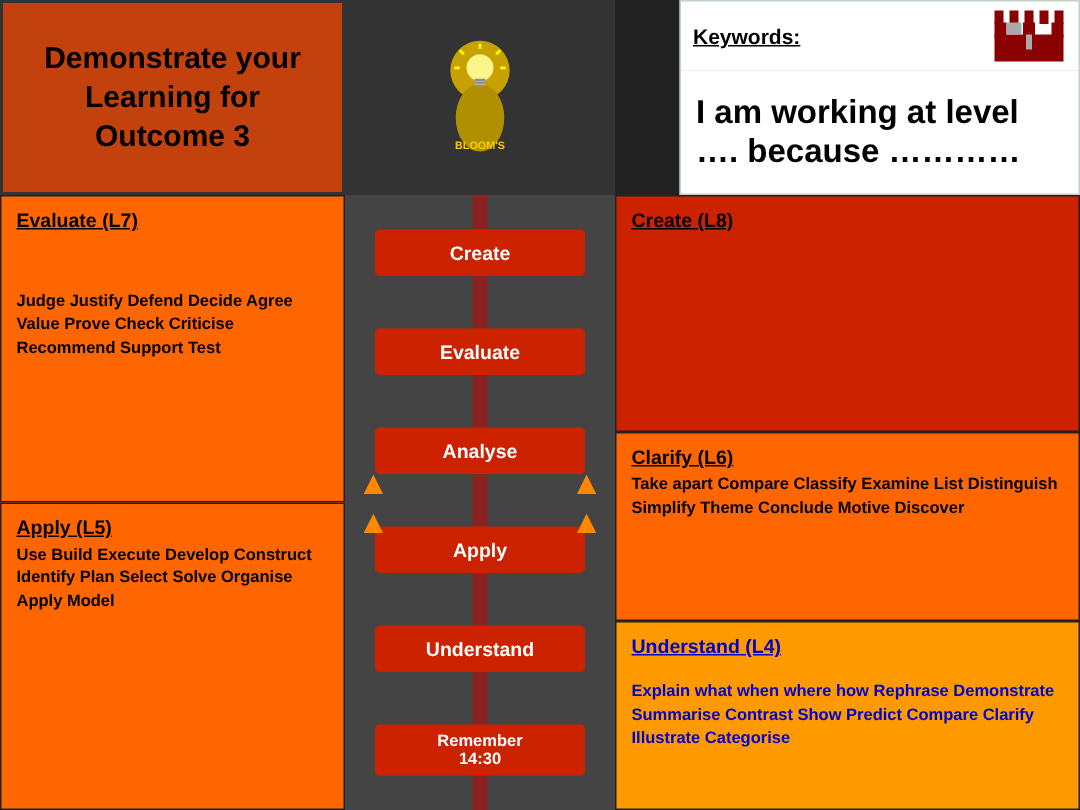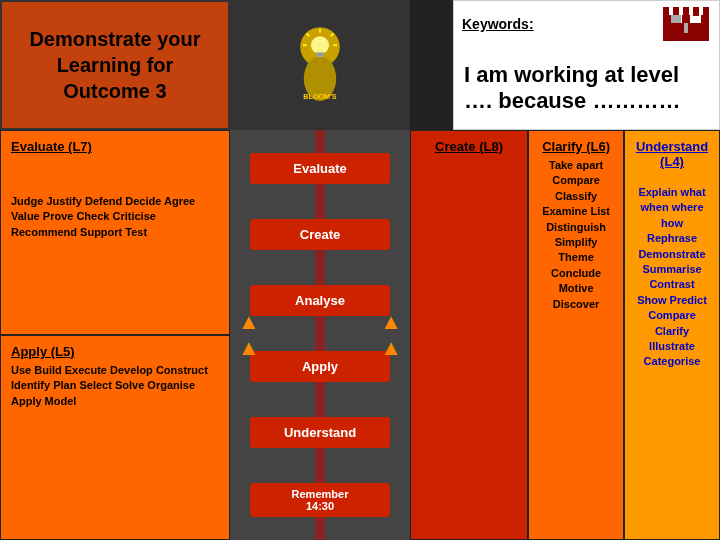--- a/index.html
+++ b/index.html
@@ -175,22 +175,21 @@
     .ladder-step.analyse { background: #cc2200; }
     .ladder-step.apply { background: #cc2200; }
     .ladder-step.understand { background: #cc2200; }
     .ladder-step.remember { background: #cc2200; font-size: 12px; }
 
     
     .right-bottom {
       grid-column: 3;
       grid-row: 2;
       display: flex;
-      flex-direction: row;
-      text-align: center;
+      flex-direction: column;
     }
 
     .create-l8-block {
       background: #cc2200;
       padding: 8px 10px;
       border: 1px solid #222;
     }
     .create-l8-title {
       font-weight: bold;
       font-size: 13px;
@@ -353,22 +352,22 @@
       <div style="color:#ff8800; font-size:22px; line-height:1;">▲</div>
       <div style="color:#ff8800; font-size:22px; line-height:1;">▲</div>
     </div>
 
     <div style="position:absolute; right:8px; top:50%; transform:translateY(-50%); display:flex; flex-direction:column; align-items:center; gap:4px; z-index:5;">
       <div style="color:#ff8800; font-size:22px; line-height:1;">▲</div>
       <div style="color:#ff8800; font-size:22px; line-height:1;">▲</div>
     </div>
 
     <div class="ladder-container">
+      <div class="ladder-step create">Create</div>
       <div class="ladder-step evaluate">Evaluate</div>
-      <div class="ladder-step create">Create</div>
       <div class="ladder-step analyse">Analyse</div>
       <div class="ladder-step apply">Apply</div>
       <div class="ladder-step understand">Understand</div>
       <div class="ladder-step remember" style="font-size:11px; padding:5px 10px;">
         <span>Remember</span>
         <br>
         <span class="time-label">14:30</span>
       </div>
     </div>
   </div>

